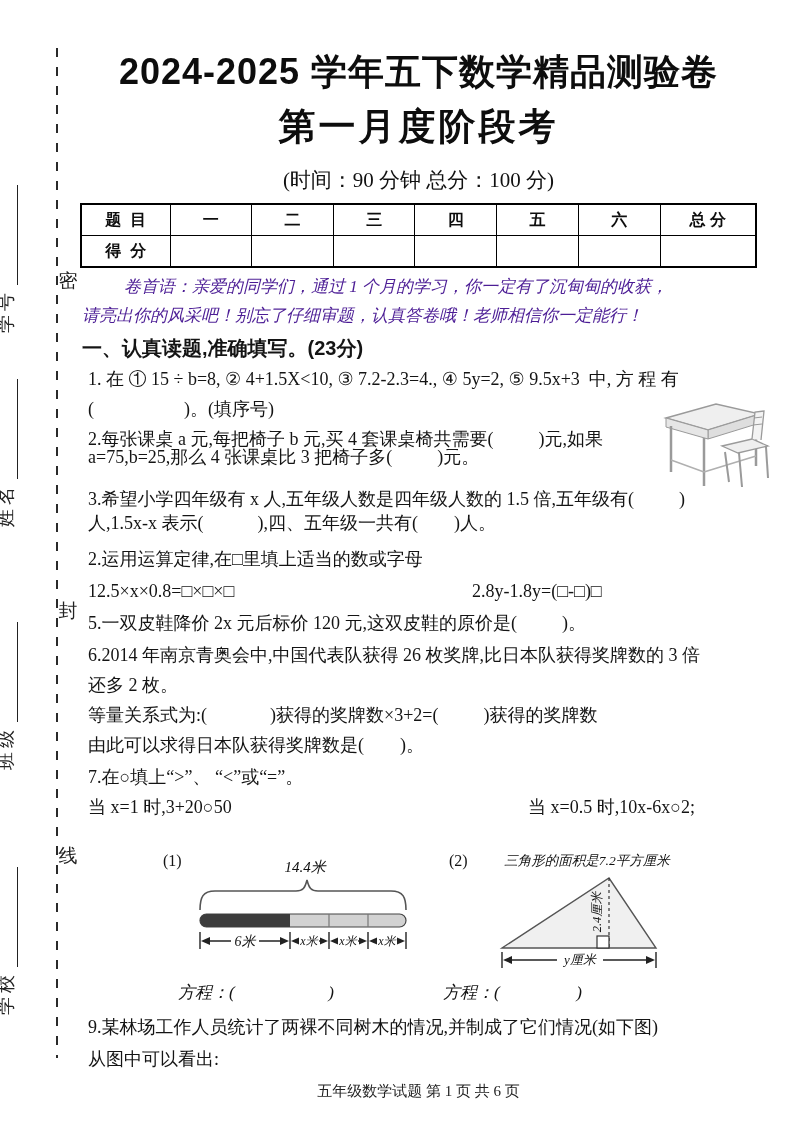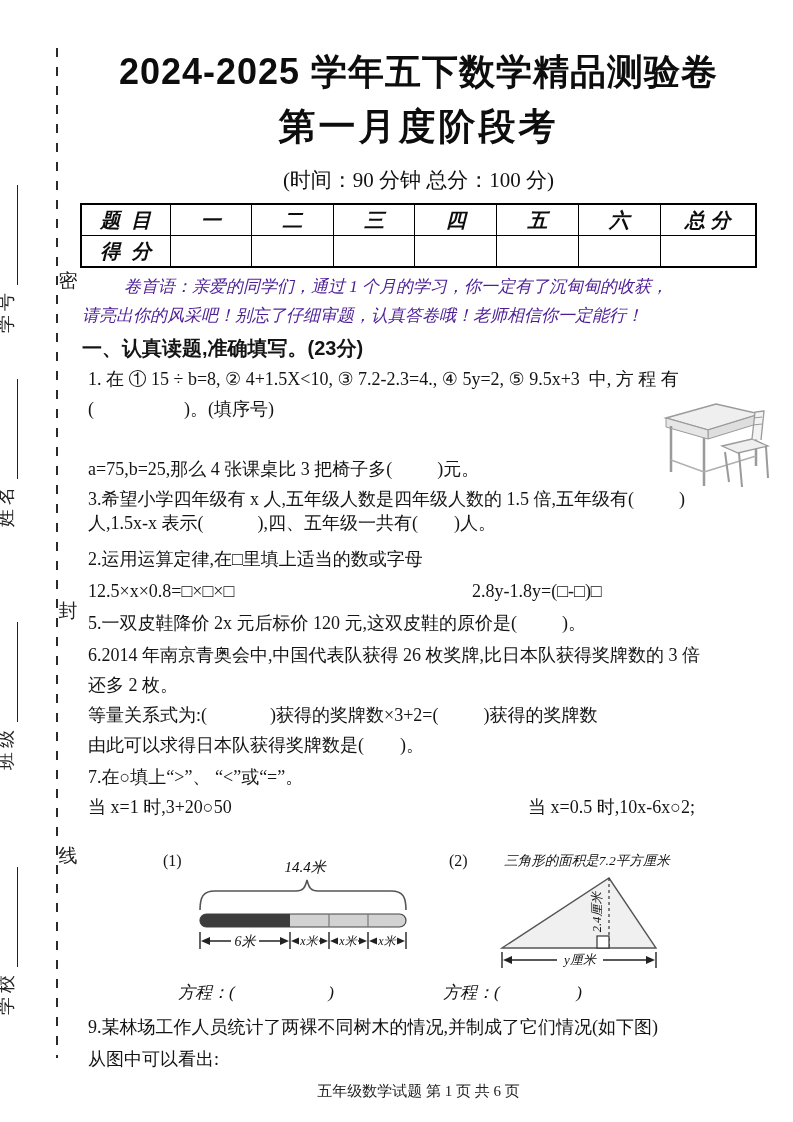--- a/index.html
+++ b/index.html
@@ -20,21 +20,21 @@
   .title{position:absolute;left:80px;width:677px;text-align:center;
     font-family:"Liberation Sans", sans-serif;font-weight:bold;color:#0d0d0d;}
   .title1{top:48px;font-size:36px;letter-spacing:1px;}
   .title2{top:102px;font-size:37px;letter-spacing:3px;}
   .time-info{position:absolute;left:80px;top:166px;width:677px;text-align:center;font-size:21px;color:#111;}
 
   
   table.score{position:absolute;left:80px;top:203px;width:677px;border-collapse:collapse;table-layout:fixed;
     border:2.5px solid #000;}
   table.score td{border:1.8px solid #000;height:28px;text-align:center;vertical-align:middle;
-    font-family:"Liberation Sans", sans-serif;font-weight:bold;font-size:20px;color:#0d0d0d;white-space:pre;font-style:italic;}
+    font-family:"Liberation Sans", sans-serif;font-weight:bold;font-size:16px;color:#0d0d0d;white-space:pre;}
 
   
   .line{position:absolute;left:88px;white-space:pre;font-size:18px;line-height:30px;color:#141414;}
   .preface{font-style:italic;font-size:17px;color:#4c1d95;}
   .sec-head{font-family:"Liberation Sans", sans-serif;font-weight:bold;font-size:20px;font-style:normal;}
   .dlabel{font-size:16px;}
   .equation{font-size:17px;font-style:italic;}
   .footer{position:absolute;left:80px;top:1082px;width:677px;text-align:center;font-size:15px;color:#222;}
 
   svg text{font-family:"Liberation Serif", serif;fill:#111;}
@@ -106,21 +106,22 @@
     </table>
 
   <div class="line preface" style="top:272px;left:124px">卷首语：亲爱的同学们，通过 1 个月的学习，你一定有了沉甸甸的收获，</div>
   <div class="line preface" style="top:301px;left:82px">请亮出你的风采吧！别忘了仔细审题，认真答卷哦！老师相信你一定能行！</div>
 
   <div class="line sec-head" style="top:333px;left:82px">一、认真读题,准确填写。(23分)</div>
 
   <div class="line" style="top:364px">1. 在 ① 15 ÷ b=8, ② 4+1.5X&lt;10, ③ 7.2-2.3=4., ④ 5y=2, ⑤ 9.5x+3  中, 方 程 有</div>
   <div class="line" style="top:394px">(                    )。(填序号)</div>
 
-  <div class="line" style="top:454px">a=75,b=25,那么 4 张课桌比 3 把椅子多(          )元。</div>
+  <div class="line" style="top:424px">2.每张课桌 a 元,每把椅子 b 元,买 4 套课桌椅共需要(          )元,如果</div>
+  <div class="line" style="top:442px">a=75,b=25,那么 4 张课桌比 3 把椅子多(          )元。</div>
 
   <svg class="abs" style="left:658px;top:392px" width="118" height="100" viewBox="0 0 118 100">
     <polygon points="8,26 58,12 102,22 50,38" fill="#efefef" stroke="#9a9a9a" stroke-width="1.5"></polygon>
     <polygon points="50,38 102,22 102,31 50,47" fill="#dedede" stroke="#9a9a9a" stroke-width="1"></polygon>
     <polygon points="8,26 50,38 50,47 8,35" fill="#e6e6e6" stroke="#9a9a9a" stroke-width="1"></polygon>
     <line x1="13" y1="34" x2="13" y2="80" stroke="#9a9a9a" stroke-width="2.5"></line>
     <line x1="46" y1="46" x2="46" y2="94" stroke="#9a9a9a" stroke-width="2.5"></line>
     <line x1="98" y1="30" x2="98" y2="74" stroke="#9a9a9a" stroke-width="2.5"></line>
     <line x1="13" y1="68" x2="46" y2="80" stroke="#b0b0b0" stroke-width="1.5"></line>
     <line x1="46" y1="80" x2="98" y2="64" stroke="#b0b0b0" stroke-width="1.5"></line>

